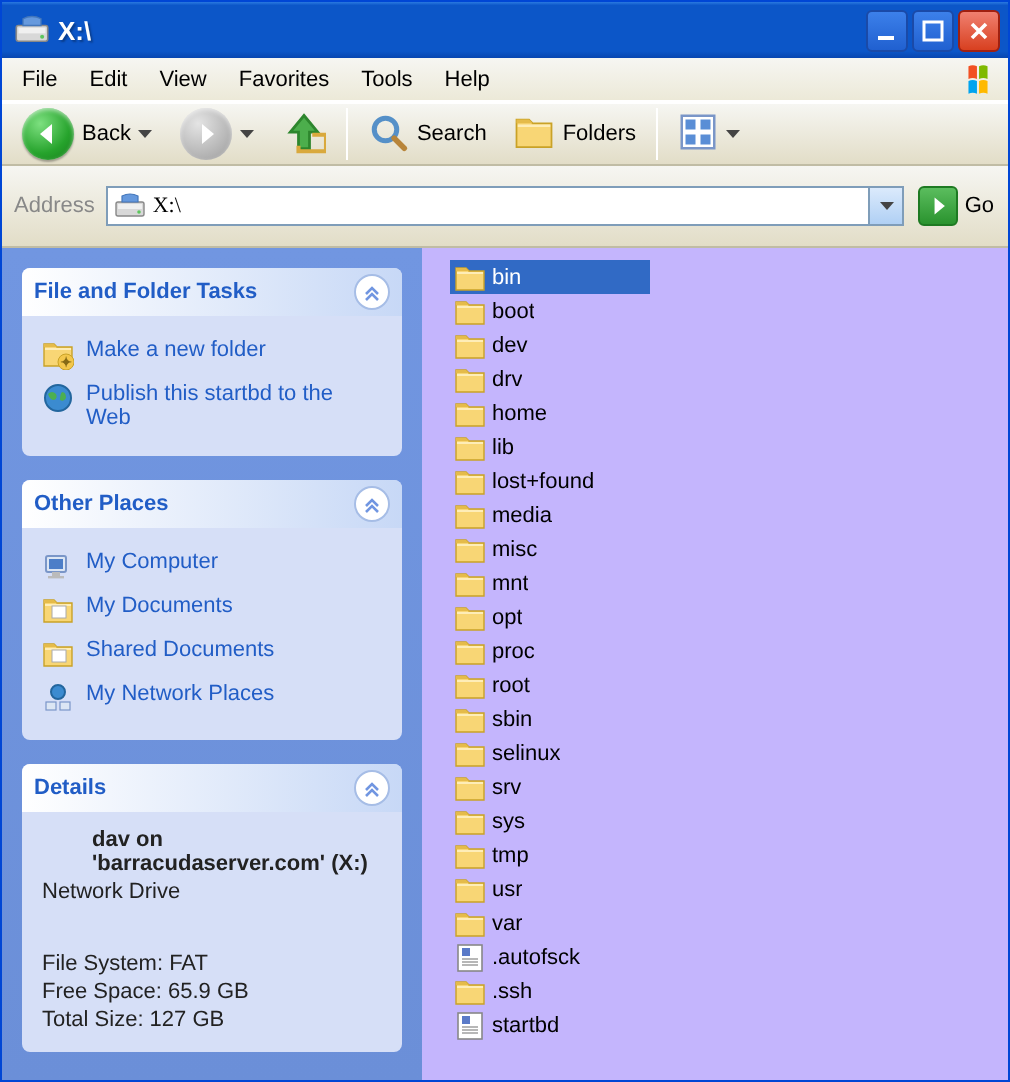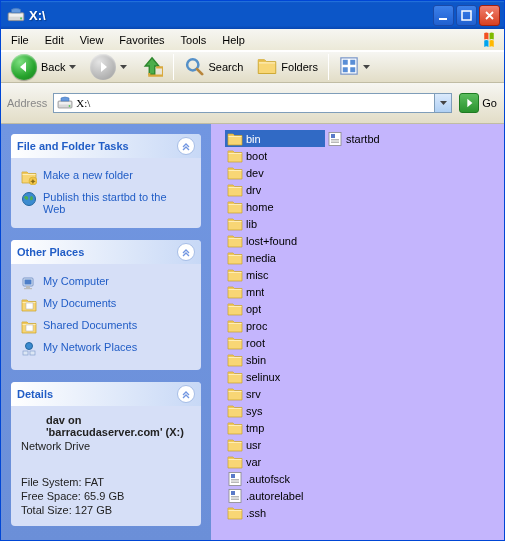--- a/index.html
+++ b/index.html
@@ -535,28 +535,20 @@
           <span class="fico">
             <svg viewBox="0 0 16 16">
               <use href="#svg-file"></use>
             </svg>
           </span>
           <span class="fname">.autofsck</span>
         </div>
         <div class="item">
           <span class="fico">
             <svg viewBox="0 0 16 16">
-              <use href="#svg-file"></use>
-            </svg>
-          </span>
-          <span class="fname">.autorelabel</span>
-        </div>
-        <div class="item">
-          <span class="fico">
-            <svg viewBox="0 0 16 16">
               <use href="#svg-folder"></use>
             </svg>
           </span>
           <span class="fname">.ssh</span>
         </div>
         <div class="item">
           <span class="fico">
             <svg viewBox="0 0 16 16">
               <use href="#svg-file"></use>
             </svg>

